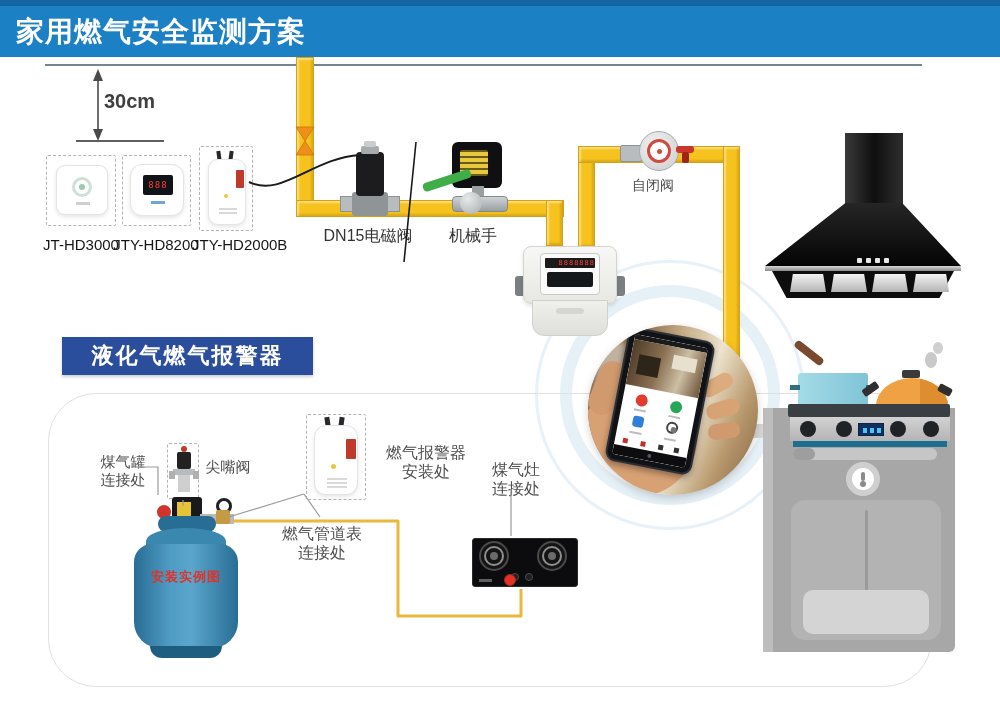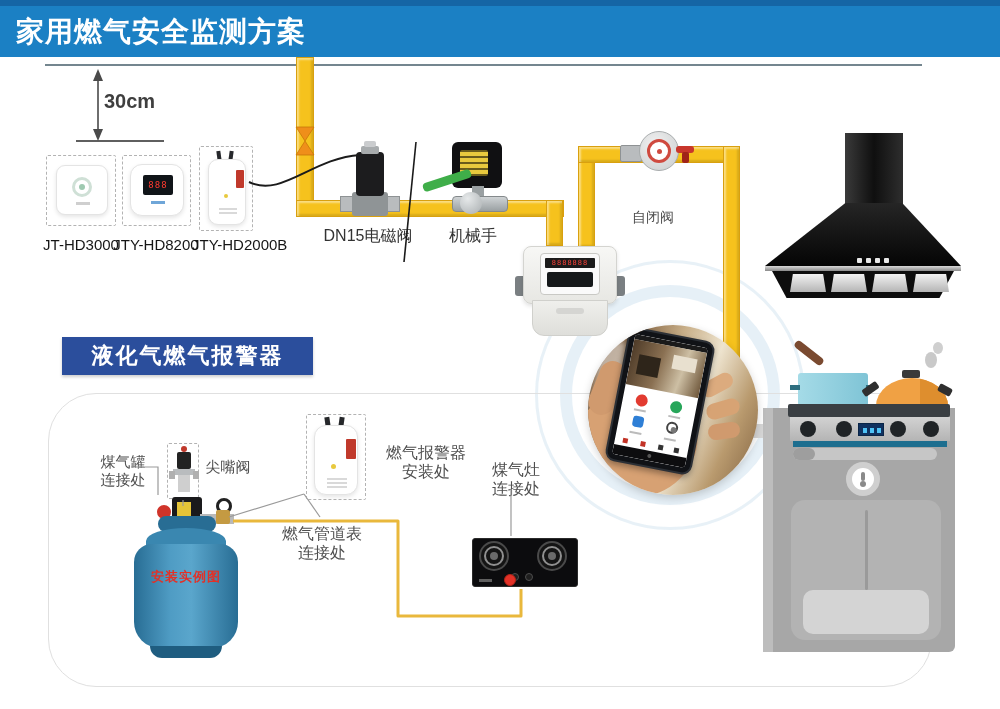--- a/index.html
+++ b/index.html
@@ -90,30 +90,30 @@
   <div class="abs lbl" style="left:443px;top:226px;width:60px;font-size:16px;color:#333;">机械手</div>
 
   <div class="abs" style="left:616px;top:126px;width:90px;height:46px;">
     <div class="abs" style="left:4px;top:19px;width:22px;height:17px;background:#b9bcbe;border:1px solid #8e9294;border-radius:2px;"></div>
     <div class="abs" style="left:23px;top:5px;width:40px;height:40px;border-radius:50%;background:radial-gradient(circle at 40% 35%,#f2f2f2,#c9cccd);border:1px solid #a8acad;"></div>
     <div class="abs" style="left:31px;top:13px;width:24px;height:24px;border-radius:50%;background:#fff;border:3px solid #cf4a3f;"></div>
     <div class="abs" style="left:41px;top:23px;width:5px;height:5px;border-radius:50%;background:#cf4a3f;"></div>
     <div class="abs" style="left:60px;top:20px;width:18px;height:7px;background:#c8362c;border-radius:3px;"></div>
     <div class="abs" style="left:66px;top:26px;width:7px;height:11px;background:#a02318;border-radius:2px;"></div>
   </div>
-  <div class="abs lbl" style="left:625px;top:177px;width:56px;font-size:14px;margin-top:32px;">自闭阀</div>
+  <div class="abs lbl" style="left:625px;top:177px;width:56px;font-size:14px;">自闭阀</div>
 
   <div class="abs" style="left:512px;top:240px;width:116px;height:100px;">
     <div class="abs" style="left:3px;top:36px;width:12px;height:20px;background:#7a7f82;border-radius:3px;"></div>
     <div class="abs" style="left:101px;top:36px;width:12px;height:20px;background:#7a7f82;border-radius:3px;"></div>
     <div class="abs" style="left:11px;top:6px;width:94px;height:58px;background:linear-gradient(180deg,#f7f7f5,#e7e7e3);border:1px solid #d4d4d0;border-radius:8px;box-shadow:0 2px 4px rgba(0,0,0,.12);"></div>
     <div class="abs" style="left:20px;top:60px;width:76px;height:36px;background:linear-gradient(180deg,#efefec,#dededa);border:1px solid #d0d0cc;border-radius:0 0 12px 12px;"></div>
     <div class="abs" style="left:28px;top:13px;width:60px;height:42px;background:#fafafa;border:1px solid #c9c9c5;border-radius:4px;"></div>
     <div class="abs" style="left:33px;top:18px;width:50px;height:10px;background:#1b1b1b;border-radius:1px;">
-      <div style="font-family:'DejaVu Sans Mono',monospace;font-size:7px;color:#ff4238;text-align:center;line-height:10px;letter-spacing:1px;">8888888</div>
+      <div style="font-family:'DejaVu Sans Mono',monospace;font-size:7px;color:#ff4238;text-align:right;line-height:10px;letter-spacing:1px;">8888888</div>
     </div>
     <div class="abs" style="left:35px;top:32px;width:46px;height:15px;background:#15181a;border-radius:2px;"></div>
     <div class="abs" style="left:44px;top:68px;width:28px;height:6px;background:#d5d5d2;border-radius:3px;"></div>
   </div>
 
   <div class="abs" style="left:765px;top:133px;width:196px;height:166px;">
     <div class="abs" style="left:80px;top:0;width:58px;height:72px;background:linear-gradient(90deg,#3a3a3a,#0f0f0f 50%,#2e2e2e);"></div>
     <div class="abs" style="left:0;top:70px;width:196px;height:63px;background:linear-gradient(180deg,#252525,#050505);clip-path:polygon(41% 0,70% 0,100% 100%,0 100%);"></div>
     <div class="abs" style="left:92px;top:125px;width:5px;height:5px;background:#e8e8e8;border-radius:1px;"></div>
     <div class="abs" style="left:101px;top:125px;width:5px;height:5px;background:#e8e8e8;border-radius:1px;"></div>

